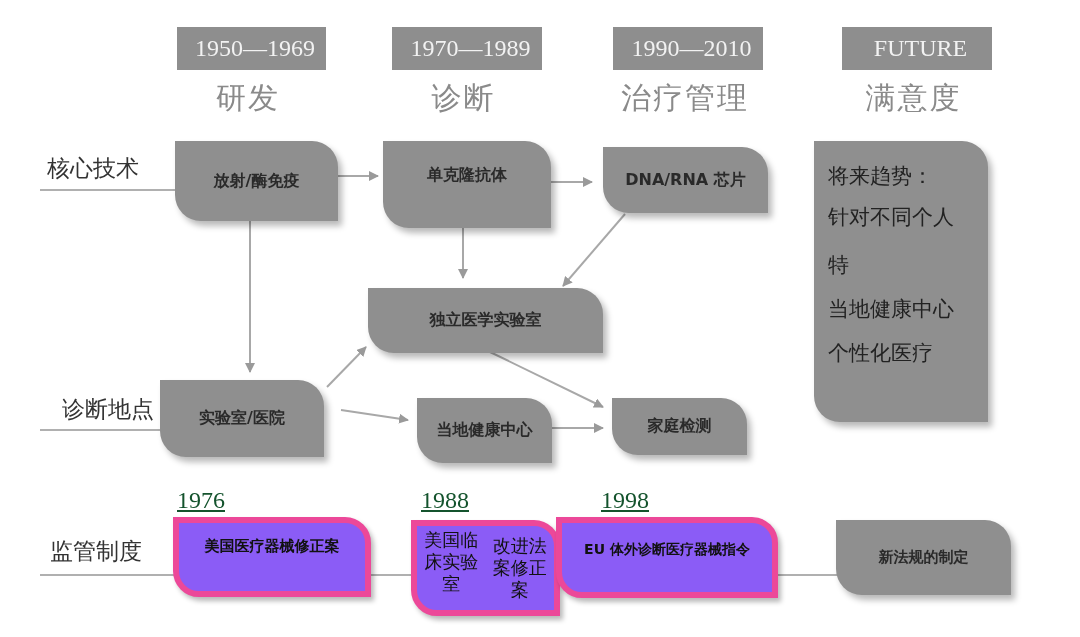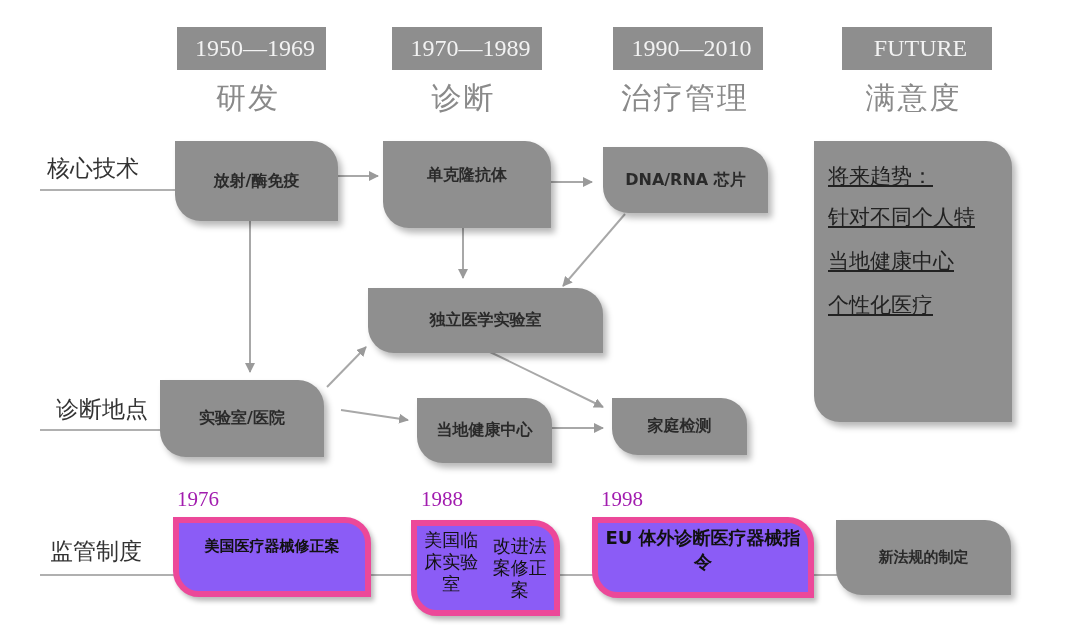--- a/index.html
+++ b/index.html
@@ -16,43 +16,43 @@
     .row-line { position: absolute; height: 2px; background: #b0b0b0; }
     .node { position: absolute; background: #8f8f8f; color: #2a2a2a;
       font-family: "DejaVu Sans", sans-serif; font-weight: bold; font-size: 16px;
       display: flex; align-items: center; justify-content: center; text-align: center;
       border-radius: 0 26px 0 26px; box-shadow: 4px 5px 6px rgba(0,0,0,0.28); }
     .node.white { background: #8b5cf6; border: 6px solid #ec4899; color: #111;
       box-shadow: 3px 4px 5px rgba(0,0,0,0.28); }
     .node.tall { align-items: flex-start; justify-content: flex-start; padding: 18px 14px;
       box-sizing: border-box; font-weight: normal; font-size: 21px; line-height: 48px;
       text-align: left; color: #222; }
-    .year { position: absolute; color: #a21caf; font-family: "Liberation Serif", "DejaVu Serif", serif;
-      font-size: 21px; }
+    .year { position: absolute; color: #14532d; font-family: "Liberation Serif", "DejaVu Serif", serif;
+      font-size: 24px; text-decoration: underline; }
     svg.arrows { position: absolute; left: 0; top: 0; }
   </style>
 </head>
 <body>
 
 <div class="era-badge" style="left:177px;width:142px;">1950—1969</div>
 <div class="era-badge" style="left:392px;width:143px;">1970—1989</div>
 <div class="era-badge" style="left:613px;width:143px;">1990—2010</div>
 <div class="era-badge" style="left:842px;width:143px;">FUTURE</div>
 
 <div class="era-title" style="left:177px;width:142px;">研发</div>
 <div class="era-title" style="left:392px;width:143px;">诊断</div>
 <div class="era-title" style="left:600px;width:170px;">治疗管理</div>
 <div class="era-title" style="left:842px;width:143px;">满意度</div>
 
 <div class="row-line" style="left:40px;top:189px;width:140px;"></div>
 <div class="row-line" style="left:40px;top:429px;width:140px;"></div>
 <div class="row-line" style="left:40px;top:574px;width:900px;"></div>
 
 <div class="row-label" style="left:47px;top:153px;">核心技术</div>
-<div class="row-label" style="left:56px;top:394px;">诊断地点</div>
+<div class="row-label" style="left:62px;top:394px;">诊断地点</div>
 <div class="row-label" style="left:50px;top:536px;">监管制度</div>
 
 <svg class="arrows" width="1080" height="637">
   <defs>
     <marker id="ah" markerWidth="10" markerHeight="10" refX="9" refY="5" orient="auto" markerUnits="userSpaceOnUse">
       <path d="M0,0 L10,5 L0,10 z" fill="#9a9a9a"></path>
     </marker>
   </defs>
   <g stroke="#a8a8a8" stroke-width="2" fill="none">
     <line x1="338" y1="176" x2="378" y2="176" marker-end="url(#ah)"></line>
@@ -84,38 +84,38 @@
 <div class="node" style="left:160px;top:380px;width:164px;height:77px;">
   <span>实验室/医院</span>
 </div>
 <div class="node" style="left:417px;top:398px;width:135px;height:65px;">
   <span>当地健康中心</span>
 </div>
 <div class="node" style="left:612px;top:398px;width:135px;height:57px;">
   <span>家庭检测</span>
 </div>
 
-<div class="node tall" style="left:814px;top:141px;width:198px;height:281px;text-decoration:underline;">
+<div class="node tall" style="left:814px;top:141px;width:174px;height:281px;">
   <div>
     <div style="line-height:34px;">将来趋势：</div>
     <div>针对不同个人特</div>
     <div style="line-height:40px;">当地健康中心</div>
     <div>个性化医疗</div>
   </div>
 </div>
 
 <div class="year" style="left:177px;top:487px;">1976</div>
 <div class="year" style="left:421px;top:487px;">1988</div>
 <div class="year" style="left:601px;top:487px;">1998</div>
 
 <div class="node white" style="left:173px;top:517px;width:186px;height:68px;font-size:15px;">
   <span style="margin-top:-22px">美国医疗器械修正案</span>
 </div>
 <div class="node white" style="left:411px;top:520px;width:137px;height:84px;font-weight:normal;font-size:18px;flex-direction:row;line-height:22px;">
   <span style="margin-top:-12px">美国临床实验室</span>
   <span>改进法案修正案</span>
 </div>
-<div class="node white" style="left:592px;top:517px;width:210px;height:69px;font-size:18px;justify-content:center;">
+<div class="node white" style="left:556px;top:517px;width:210px;height:69px;font-size:14px;justify-content:center;">
   <span style="margin-top:-16px">EU 体外诊断医疗器械指令</span>
 </div>
 <div class="node" style="left:836px;top:520px;width:175px;height:75px;font-size:15px;">
   <span>新法规的制定</span>
 </div>
 
 </body></html>

